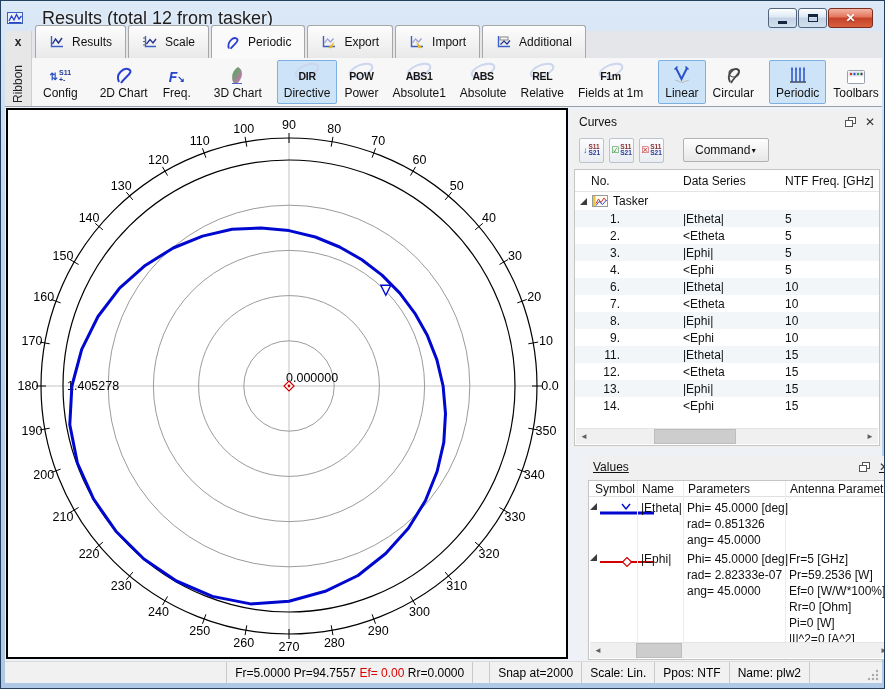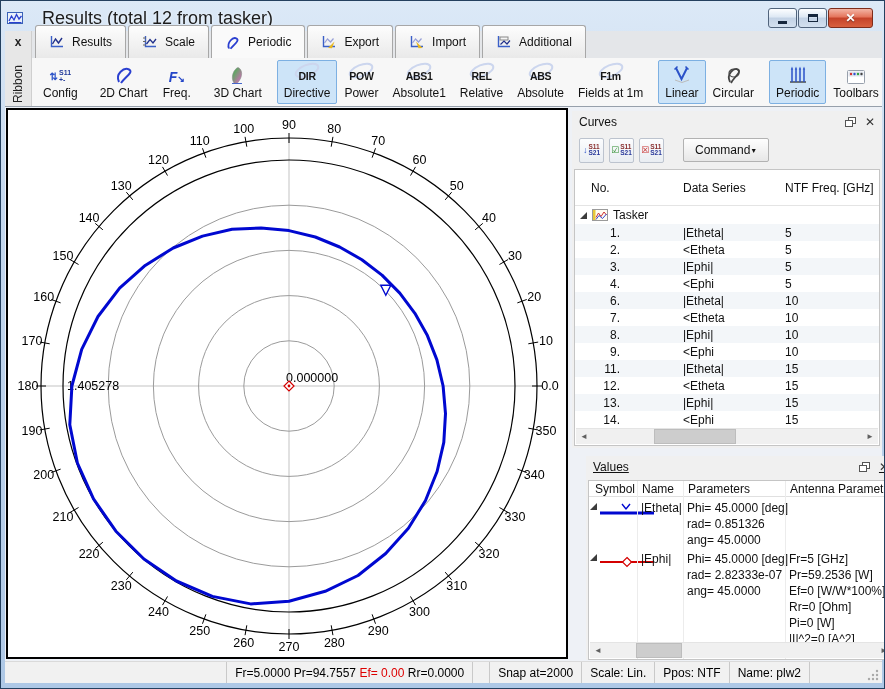--- a/index.html
+++ b/index.html
@@ -60,21 +60,21 @@
   .sqbtn{width:25px;height:25px;border:1px solid #bcc3ce;border-radius:2px;background:linear-gradient(#fcfdfe,#e9edf2);
     display:flex;align-items:center;justify-content:center;gap:1px;}
   .sqbtn .mk{font-size:9px;line-height:9px;}
   .sqbtn .ll{display:flex;flex-direction:column;font-size:6.5px;line-height:6.5px;font-weight:bold;}
   .sqbtn .ll b:first-child{color:#8a3030;}
   .sqbtn .ll b:last-child{color:#2a3a9a;}
   .cmdbtn{height:24px;margin-left:14px;padding:0 11px;border:1px solid #b2b2b2;border-radius:2px;
     background:linear-gradient(#fefefe,#e7e7e7);display:flex;align-items:center;font-size:12px;}
   .cmdbtn .car{font-size:7px;}
   .ctable{position:absolute;left:2px;right:2px;top:58px;bottom:2px;background:#fff;border:1px solid #c5c5c5;overflow:hidden;}
-  .chead{display:grid;grid-template-columns:103px 102px 1fr;height:36px;align-items:center;border-bottom:1px solid #e4e4e4;}
+  .chead{display:grid;grid-template-columns:103px 102px 1fr;height:22px;align-items:center;border-bottom:1px solid #e4e4e4;}
   .chead span:first-child{padding-left:16px;}
   .chead span{padding-left:5px;}
   .trow{display:flex;align-items:center;gap:5px;height:18px;padding-left:5px;}
   .crow{display:grid;grid-template-columns:103px 102px 1fr;height:17px;align-items:center;}
   .crow.alt{background:#f3f6f9;}
   .crow .no{width:45px;text-align:right;}
   .crow .ds,.crow .fq{padding-left:5px;}
   .exp{width:0;height:0;border-left:7px solid transparent;border-bottom:7px solid #3c3c3c;}
   .hscroll{position:absolute;left:1px;right:1px;bottom:1px;height:16px;background:#f0f0f0;border-top:1px solid #e4e4e4;
     display:flex;align-items:center;}
@@ -250,30 +250,30 @@
         <div class="tbtn">
           <span class="ico">
             <span class="loopbg"></span>
             <span class="glyphtxt">ABS1</span>
           </span>
           <span>Absolute1</span>
         </div>
         <div class="tbtn">
           <span class="ico">
             <span class="loopbg"></span>
+            <span class="glyphtxt">ABS</span>
+          </span>
+          <span>Absolute</span>
+        </div>
+        <div class="tbtn">
+          <span class="ico">
+            <span class="loopbg"></span>
             <span class="glyphtxt">REL</span>
           </span>
           <span>Relative</span>
-        </div>
-        <div class="tbtn">
-          <span class="ico">
-            <span class="loopbg"></span>
-            <span class="glyphtxt">ABS</span>
-          </span>
-          <span>Absolute</span>
         </div>
         <div class="tbtn">
           <span class="ico">
             <span class="loopbg"></span>
             <span class="glyphtxt">F1m</span>
           </span>
           <span>Fields at 1m</span>
         </div>
         <span class="tsep"></span>
         <div class="tbtn active">

